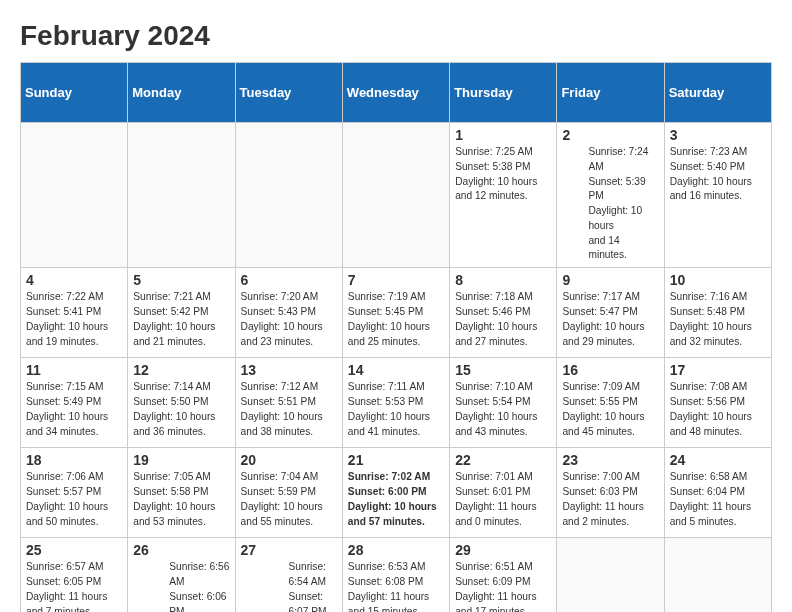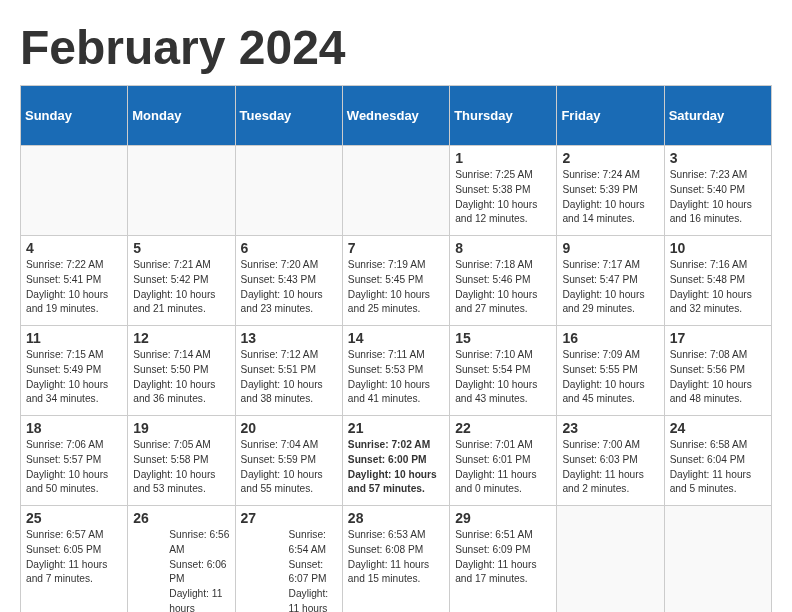--- a/index.html
+++ b/index.html
@@ -31,21 +31,21 @@
     }
     .logo-icon {
       width: 30px;
       height: 30px;
       margin-left: 2px;
     }
     .title-area {
       text-align: right;
     }
     .month-title {
-      font-size: 48px;
+      font-size: 28px;
       font-weight: bold;
       color: #333;
     }
     .location {
       font-size: 16px;
       color: #555;
     }
     table {
       width: 100%;
       border-collapse: collapse;
@@ -116,21 +116,21 @@
         <td class="empty"></td>
         <td>
           <span class="day-number">1</span>
           <div class="day-info" style="white-space: pre-line;">Sunrise: 7:25 AM
 Sunset: 5:38 PM
 Daylight: 10 hours
 and 12 minutes.</div>
         </td>
         <td>
           <span class="day-number">2</span>
-          <div class="day-info" style="white-space: pre-line;">Sunrise: 7:24 AM
+          <div class="day-info" style="white-space: pre-line; margin-left: 26px;">Sunrise: 7:24 AM
 Sunset: 5:39 PM
 Daylight: 10 hours
 and 14 minutes.</div>
         </td>
         <td>
           <span class="day-number">3</span>
           <div class="day-info" style="white-space: pre-line;">Sunrise: 7:23 AM
 Sunset: 5:40 PM
 Daylight: 10 hours
 and 16 minutes.</div>

